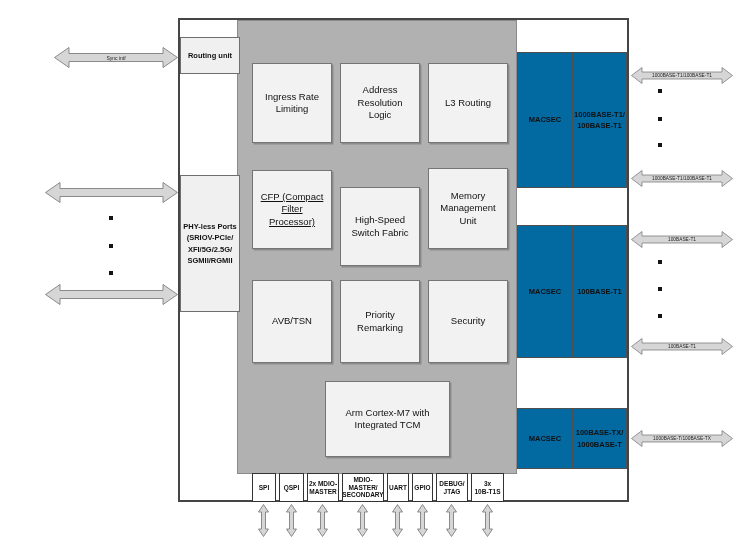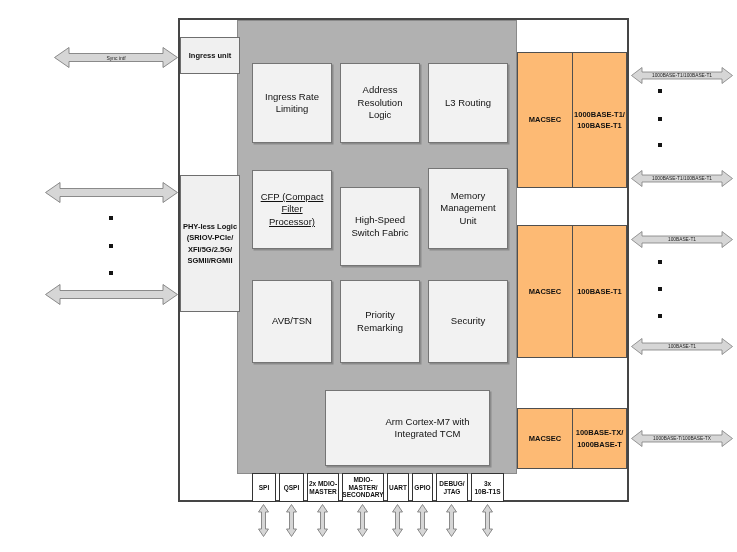--- a/index.html
+++ b/index.html
@@ -8,21 +8,21 @@
   .abs{position:absolute;}
   
   .chip{border:2px solid #454545;background:#ffffff;}
   .core{background:#b1b1b1;border:1px solid #8a8a8a;}
   
   .box{background:#f2f2f2;border:1px solid #757575;display:flex;align-items:center;justify-content:center;
        text-align:center;white-space:pre-line;}
   .blk{font-size:9.5px;line-height:1.3;box-shadow:1.5px 1.5px 0 rgba(70,70,70,.35);}
   .sideblk{font-size:7.5px;font-weight:bold;line-height:1.5;border-color:#6e6e6e;background:#f0f0f0;}
   
-  .grp{background:#fdba74;border:1.5px solid #4f4f4f;display:flex;box-sizing:border-box;}
+  .grp{background:#0369a1;border:1.5px solid #4f4f4f;display:flex;box-sizing:border-box;}
   .cell{display:flex;align-items:center;justify-content:center;text-align:center;white-space:pre-line;
         font-size:7.5px;font-weight:bold;line-height:1.5;}
   .cell.l{width:54px;border-right:1px solid #4f4f4f;}
   .cell.r{flex:1;}
   
   .port{background:#ffffff;border:1.5px solid #333;font-size:6.5px;font-weight:bold;line-height:1.18;
         display:flex;align-items:center;justify-content:center;text-align:center;white-space:pre-line;
         box-sizing:border-box;}
   
   .arr svg{display:block;}
@@ -33,22 +33,22 @@
 </style>
 </head>
 <body>
 
 <div id="canvas">
 
   <div class="abs chip" style="left:178px;top:18px;width:447px;height:480px;"></div>
 
   <div class="abs core" style="left:237px;top:20px;width:278px;height:452px;"></div>
 
-  <div class="abs box sideblk" style="left:180px;top:37px;width:58px;height:35px;">Ingress unit</div>
-  <div class="abs box sideblk" style="left:180px;top:175px;width:58px;height:135px;">PHY-less Logic
+  <div class="abs box sideblk" style="left:180px;top:37px;width:58px;height:35px;">Routing unit</div>
+  <div class="abs box sideblk" style="left:180px;top:175px;width:58px;height:135px;">PHY-less Ports
 (SRIOV-PCIe/
 XFI/5G/2.5G/
 SGMII/RGMII</div>
 
   <div class="abs box blk" style="left:252px;top:63px;width:78px;height:78px;">Ingress Rate
 Limiting</div>
   <div class="abs box blk" style="left:340px;top:63px;width:78px;height:78px;">Address
 Resolution
 Logic</div>
   <div class="abs box blk" style="left:428px;top:63px;width:78px;height:78px;">L3 Routing</div>
@@ -57,21 +57,21 @@
 Processor)</div>
   <div class="abs box blk" style="left:340px;top:187px;width:78px;height:77px;">High-Speed
 Switch Fabric</div>
   <div class="abs box blk" style="left:252px;top:280px;width:78px;height:81px;">AVB/TSN</div>
   <div class="abs box blk" style="left:428px;top:168px;width:78px;height:79px;">Memory
 Management
 Unit</div>
   <div class="abs box blk" style="left:340px;top:280px;width:78px;height:81px;">Priority
 Remarking</div>
   <div class="abs box blk" style="left:428px;top:280px;width:78px;height:81px;">Security</div>
-  <div class="abs box blk" style="left:325px;top:390px;width:123px;height:74px;padding-left:40px;">Arm Cortex-M7 with
+  <div class="abs box blk" style="left:325px;top:381px;width:123px;height:74px;">Arm Cortex-M7 with
 Integrated TCM</div>
 
   <div class="abs grp" style="left:517px;top:52px;width:110px;height:136px;">
     <div class="cell l">MACSEC</div>
     <div class="cell r">1000BASE-T1/
 100BASE-T1</div>
   </div>
   <div class="abs grp" style="left:517px;top:225px;width:110px;height:133px;">
     <div class="cell l">MACSEC</div>
     <div class="cell r">100BASE-T1</div>

